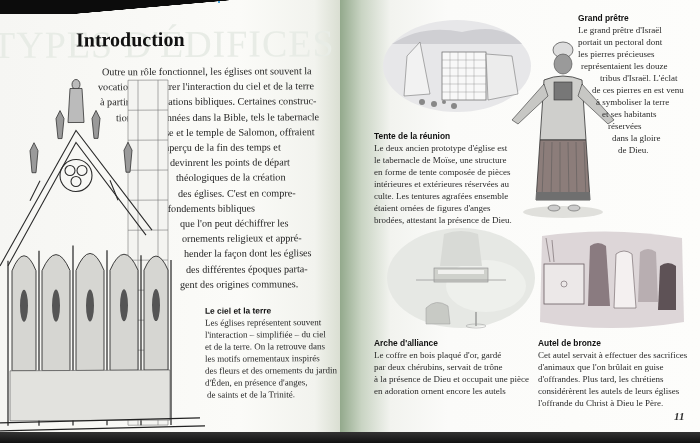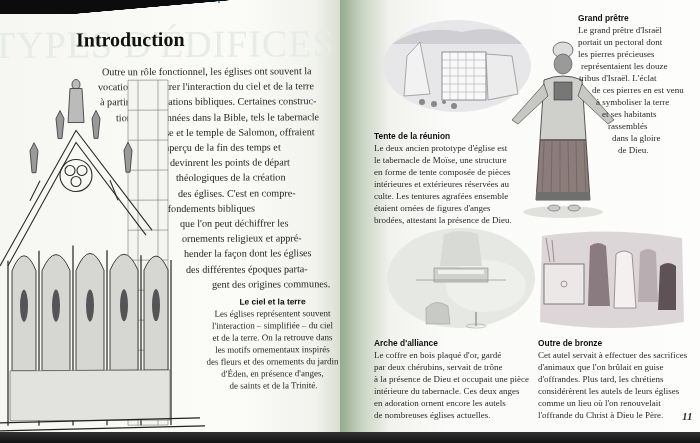--- a/index.html
+++ b/index.html
@@ -47,37 +47,37 @@
   }
   .intro-text span { display: block; white-space: nowrap; }
 
   .caption-title {
     font-family: "Liberation Sans", "DejaVu Sans", sans-serif; font-weight: bold;
     font-size: 8.4px; color: #111; margin-bottom: 1px;
   }
   .caption-body { font-size: 9px; line-height: 12px; color: #2a2a2a; }
   .caption-body span { display: block; white-space: nowrap; font-family: Liberation Serif, serif; }
 
-  .cap-ciel { position: absolute; left: 205px; top: 297px; width: 135px; text-align: center; }
+  .cap-ciel { position: absolute; left: 205px; top: 306px; width: 135px; }
 
   
   .gothic { position: absolute; left: 0; top: 70px; width: 215px; height: 366px; }
 
   
   .cap-grand { position: absolute; left: 238px; top: 13px; width: 120px; }
   .cap-tente { position: absolute; left: 34px; top: 131px; width: 150px; }
   .cap-arche { position: absolute; left: 34px; top: 338px; width: 170px; }
   .cap-autel { position: absolute; left: 198px; top: 338px; width: 160px; }
 
   .illus { position: absolute; }
   .illus svg { width: 100%; height: 100%; display: block; }
 
   .page-number {
     position: absolute; left: 334px; top: 410px;
-    font-style: italic; font-weight: bold; font-size: 11px; color: #333; margin-left: 8px;
+    font-style: italic; font-weight: bold; font-size: 11px; color: #333;
   }
   .blue-dot { position: absolute; left: 218px; top: 0; width: 2px; height: 3px; background: #4aa3d8; }
 </style>
 </head>
 <body>
 
 <div class="spread">
 
   <div class="page-left">
     <div class="watermark">TYPES D'ÉDIFICES</div>
@@ -91,21 +91,21 @@
       <span style="margin-left:40px">de Moïse et le temple de Salomon, offraient</span>
       <span style="margin-left:56px">un aperçu de la fin des temps et</span>
       <span style="margin-left:74px">devinrent les points de départ</span>
       <span style="margin-left:80px">théologiques de la création</span>
       <span style="margin-left:82px">des églises. C'est en compre-</span>
       <span style="margin-left:36px">nant ces fondements bibliques</span>
       <span style="margin-left:84px">que l'on peut déchiffrer les</span>
       <span style="margin-left:86px">ornements religieux et appré-</span>
       <span style="margin-left:88px">hender la façon dont les églises</span>
       <span style="margin-left:90px">des différentes époques parta-</span>
-      <span style="margin-left:116px">gent des origines communes.</span>
+      <span style="margin-left:84px">gent des origines communes.</span>
     </div>
 
     <div class="gothic">
       <svg viewBox="0 0 215 366" width="215" height="366">
 
         <g stroke="#777" stroke-width="0.6" fill="none">
           <rect x="128" y="10" width="40" height="345" fill="#f4f4f1"></rect>
           <line x1="138" y1="10" x2="138" y2="355"></line>
           <line x1="158" y1="10" x2="158" y2="355"></line>
           <path d="M128 40 h40 M128 70 h40 M128 100 h40 M128 130 h40 M128 160 h40 M128 190 h40 M128 220 h40 M128 250 h40 M128 280 h40 M128 310 h40 M128 340 h40"></path>
@@ -238,25 +238,25 @@
       </svg>
     </div>
 
     <div class="cap-grand">
       <div class="caption-title">Grand prêtre</div>
       <div class="caption-body">
         <span>Le grand prêtre d'Israël</span>
         <span>portait un pectoral dont</span>
         <span>les pierres précieuses</span>
         <span style="margin-left:3px">représentaient les douze</span>
-        <span style="margin-left:1px">tribus d'Israël. L'éclat</span>
+        <span style="margin-left:22px">tribus d'Israël. L'éclat</span>
         <span style="margin-left:14px">de ces pierres en est venu</span>
         <span style="margin-left:18px">à symboliser la terre</span>
         <span style="margin-left:24px">et ses habitants</span>
-        <span style="margin-left:30px">rassemblés</span>
+        <span style="margin-left:30px">réservées</span>
         <span style="margin-left:34px">dans la gloire</span>
         <span style="margin-left:40px">de Dieu.</span>
       </div>
     </div>
 
     <div class="cap-tente">
       <div class="caption-title">Tente de la réunion</div>
       <div class="caption-body">
         <span>Le deux ancien prototype d'église est</span>
         <span>le tabernacle de Moïse, une structure</span>
@@ -296,34 +296,31 @@
         <path d="M10 12 L14 36 M16 14 L18 36" stroke="#6a5e62" stroke-width="0.6"></path>
       </svg>
     </div>
 
     <div class="cap-arche">
       <div class="caption-title">Arche d'alliance</div>
       <div class="caption-body">
         <span>Le coffre en bois plaqué d'or, gardé</span>
         <span>par deux chérubins, servait de trône</span>
         <span>à la présence de Dieu et occupait une pièce</span>
-        <span>intérieure du tabernacle. Ces deux anges</span>
         <span>en adoration ornent encore les autels</span>
-        <span>de nombreuses églises actuelles.</span>
       </div>
     </div>
 
     <div class="cap-autel">
-      <div class="caption-title">Outre de bronze</div>
+      <div class="caption-title">Autel de bronze</div>
       <div class="caption-body">
         <span>Cet autel servait à effectuer des sacrifices</span>
         <span>d'animaux que l'on brûlait en guise</span>
         <span>d'offrandes. Plus tard, les chrétiens</span>
         <span>considérèrent les autels de leurs églises</span>
-        <span>comme un lieu où l'on renouvelait</span>
         <span>l'offrande du Christ à Dieu le Père.</span>
       </div>
     </div>
 
     <div class="page-number">11</div>
   </div>
 
   <div class="bottom-shadow"></div>
 </div>
 

